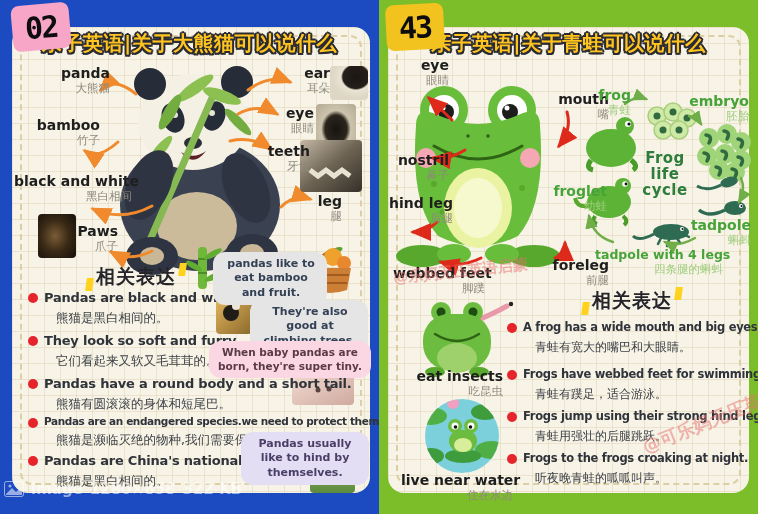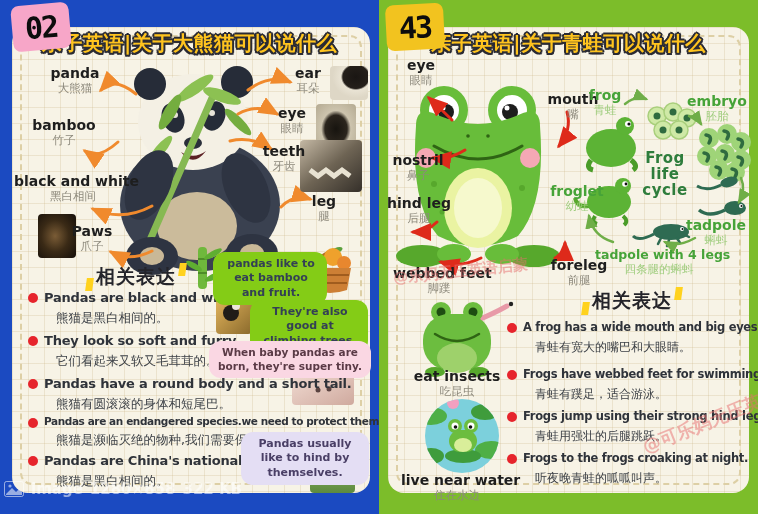--- a/index.html
+++ b/index.html
@@ -19,40 +19,40 @@
   .art{position:absolute;left:0;top:0;z-index:1;pointer-events:none;}
   .badge{position:absolute;z-index:3;display:flex;align-items:center;justify-content:center;
     width:58px;height:46px;border-radius:8px;font-family:"DejaVu Sans Mono",monospace;
     font-weight:800;font-size:30px;color:#0d0d0d;letter-spacing:-2px;}
   .badge.pink{left:12px;top:4px;background:#f7a6c8;transform:rotate(-5deg);}
   .badge.yellow{left:7px;top:4px;background:#f2c31f;transform:rotate(-3deg);}
   .title{position:absolute;top:30px;left:0;width:100%;text-align:center;z-index:2;
     font-size:20px;font-weight:800;color:#ffc41e;letter-spacing:0.5px;white-space:nowrap;
     text-shadow:2px 0 0 #2b2b33,-2px 0 0 #2b2b33,0 2px 0 #2b2b33,0 -2px 0 #2b2b33,
       1.5px 1.5px 0 #2b2b33,-1.5px -1.5px 0 #2b2b33,1.5px -1.5px 0 #2b2b33,-1.5px 1.5px 0 #2b2b33;}
-  .plabel{position:absolute;text-align:center;z-index:2;}
+  .plabel{position:absolute;text-align:right;z-index:2;}
   .plabel .en{font-weight:700;font-size:14px;color:#1e1e1e;line-height:1.1;white-space:nowrap;}
   .plabel .zh{font-size:11.5px;color:#8d897c;line-height:1.25;white-space:nowrap;}
   .plabel.green .en{color:#46a338;}
   .plabel.green .zh{color:#9fcd7e;}
   .cycletitle{position:absolute;z-index:2;text-align:center;color:#2e7d3c;font-weight:800;
     font-size:15px;line-height:16px;letter-spacing:0.5px;}
   .sect{position:absolute;z-index:2;font-size:19px;font-weight:800;color:#24242a;letter-spacing:1px;white-space:nowrap;}
   .sect::before,.sect::after{content:"";position:absolute;width:7px;height:13px;background:#ffd21e;}
   .sect::before{left:-10px;bottom:-1px;transform:skewX(-8deg);}
   .sect::after{right:-10px;top:-1px;transform:skewX(-8deg);}
   .bullet{position:absolute;z-index:2;}
   .bullet .dot{position:absolute;left:0;top:3px;width:10px;height:10px;border-radius:50%;background:#e6242c;}
   .bullet .en{margin-left:16px;font-size:13px;font-weight:600;color:#2f333a;white-space:nowrap;letter-spacing:-0.2px;}
   .bullet .zh{margin-left:28px;margin-top:5px;font-size:12.5px;color:#3c4046;white-space:nowrap;}
   .panel.right .bullet .en{font-size:11.5px;letter-spacing:-0.3px;}
   .panel.right .bullet .zh{font-size:12px;}
   .bubble{position:absolute;z-index:2;border-radius:12px;padding:5px 8px;font-size:11px;
     font-weight:600;color:#334055;text-align:center;line-height:1.3;}
-  .bub-green{background:#84cc16;padding-left:10px;}
+  .bub-green{background:#e5e5e5;padding-left:10px;}
   .bub-pink{background:#fad7e3;color:#5a3a46;}
   .bub-purple{background:#e4def4;color:#4a3f66;}
   .fileinfo{position:absolute;left:4px;top:480px;z-index:5;display:flex;align-items:center;gap:7px;
     color:rgba(255,255,255,0.55);font-size:15px;font-weight:600;}
   .fileinfo .dims{}
   .wm{position:absolute;z-index:4;color:rgba(231,112,112,0.5);font-weight:700;white-space:nowrap;}
   .wm.mid{left:14px;top:262px;font-size:15px;transform:rotate(-6deg);}
   .wm.big{left:258px;top:402px;font-size:18px;transform:rotate(-22deg);}
 </style>
 </head>

